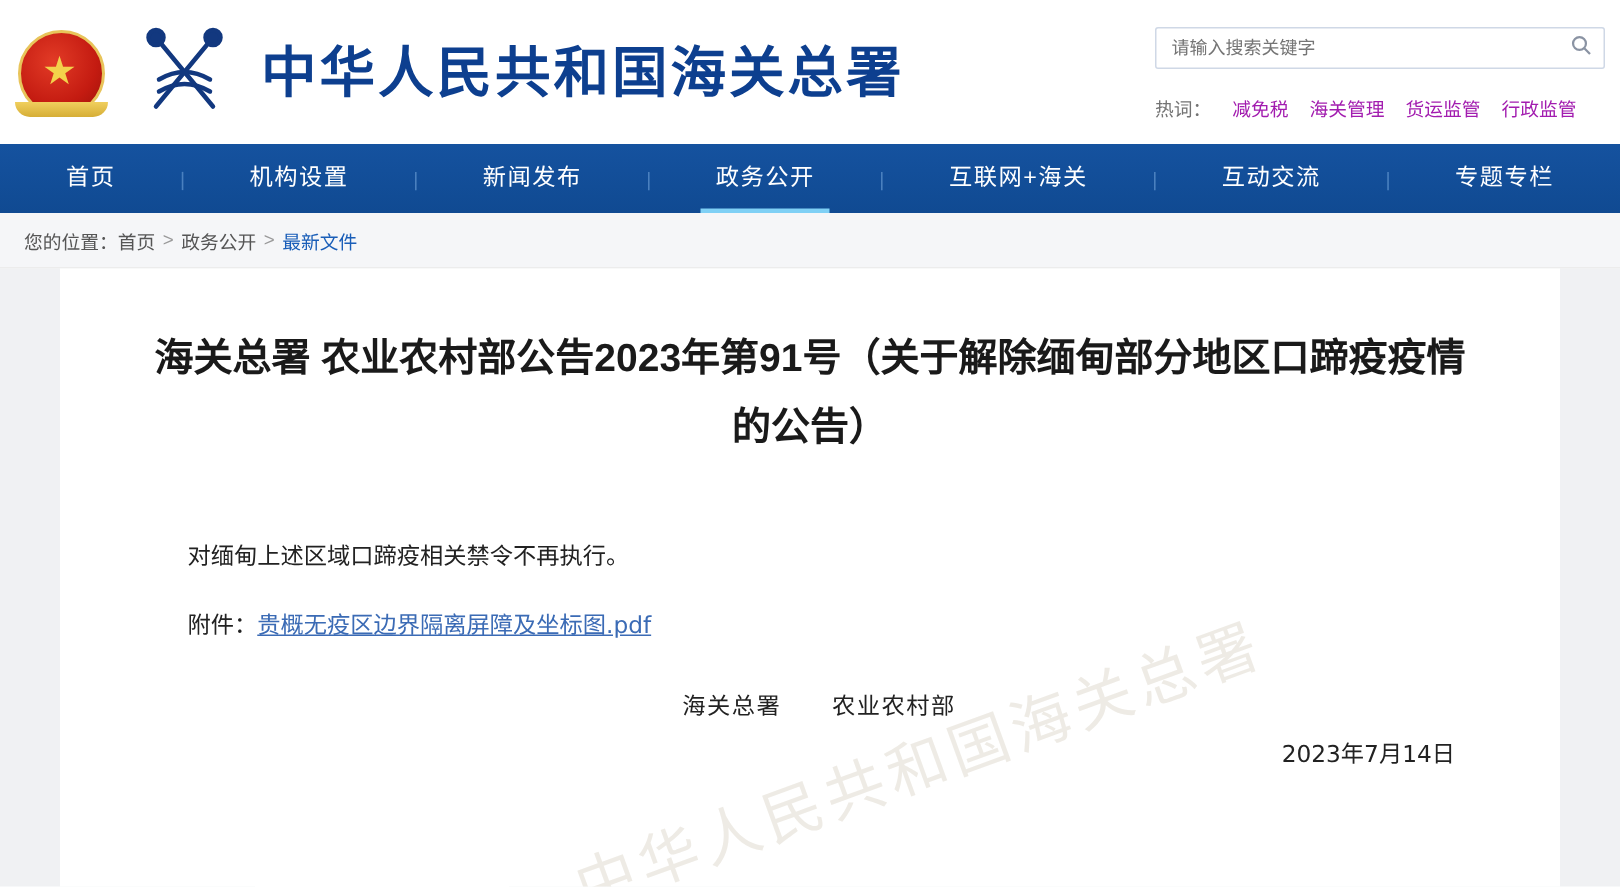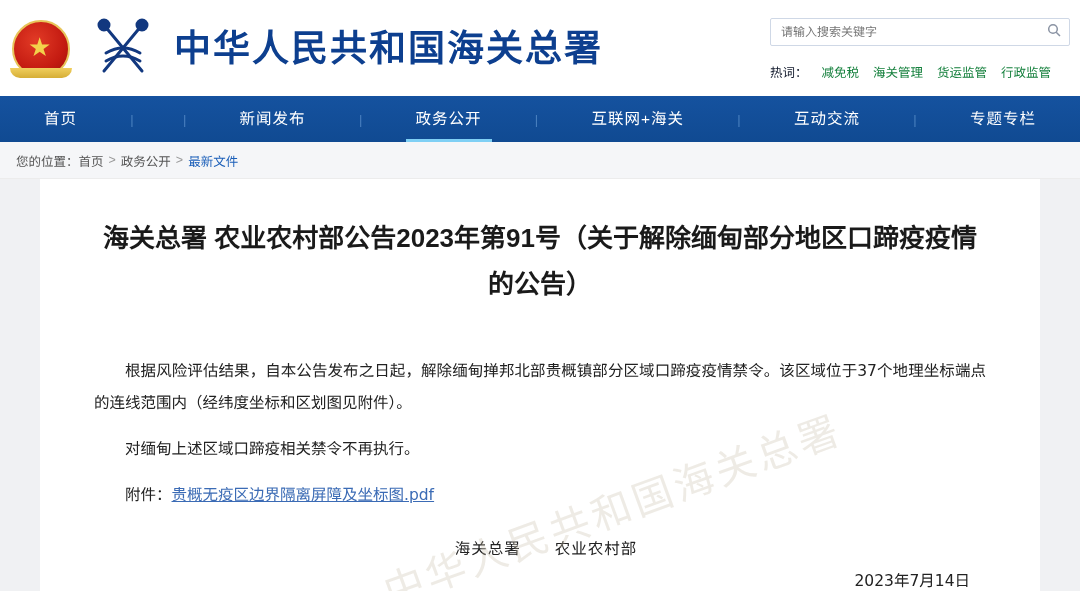--- a/index.html
+++ b/index.html
@@ -111,23 +111,23 @@
   }
   .hotwords {
     margin-top: 16px;
     font-size: 12.5px;
     color: #27477f;
     display: flex;
     align-items: center;
     gap: 14px;
     white-space: nowrap;
   }
-  .hotwords .label { color: #0f172a; }
+  .hotwords .label { color: #737373; }
   .hotwords a {
-    color: #15803d;
+    color: #a21caf;
     text-decoration: none;
   }
 
   
   .nav {
     height: 46px;
     background: linear-gradient(#15529f, #104a92);
     display: flex;
     align-items: center;
     justify-content: center;
@@ -289,20 +289,21 @@
       <a href="#">货运监管</a>
       <a href="#">行政监管</a>
     </div>
   </div>
 </div>
 
 <div class="nav">
   <div class="nav-inner">
     <div class="nav-item">首页</div>
     <div class="nav-sep">|</div>
+    <div class="nav-item">机构设置</div>
     <div class="nav-sep">|</div>
     <div class="nav-item">新闻发布</div>
     <div class="nav-sep">|</div>
     <div class="nav-item active">政务公开</div>
     <div class="nav-sep">|</div>
     <div class="nav-item">互联网+海关</div>
     <div class="nav-sep">|</div>
     <div class="nav-item">互动交流</div>
     <div class="nav-sep">|</div>
     <div class="nav-item">专题专栏</div>
@@ -319,21 +320,20 @@
 </div>
 
 <div class="page-body">
   <div class="article">
 
     <div class="watermark">中华人民共和国海关总署</div>
 
     <h1 class="doc-title">海关总署 农业农村部公告2023年第91号（关于解除缅甸部分地区口蹄疫疫情的公告）</h1>
 
     <div class="doc-body">
-      <p class="indent">根据风险评估结果，自本公告发布之日起，解除缅甸掸邦北部贵概镇部分区域口蹄疫疫情禁令。该区域位于37个地理坐标端点的连线范围内（经纬度坐标和区划图见附件）。</p>
       <p class="indent">对缅甸上述区域口蹄疫相关禁令不再执行。</p>
       <p class="indent">
         <span>附件：</span><a class="attach-link" href="#">贵概无疫区边界隔离屏障及坐标图.pdf</a>
       </p>
 
       <div class="signature">
         <div class="org">
           <span>海关总署</span>
           <span>农业农村部</span>
         </div>

